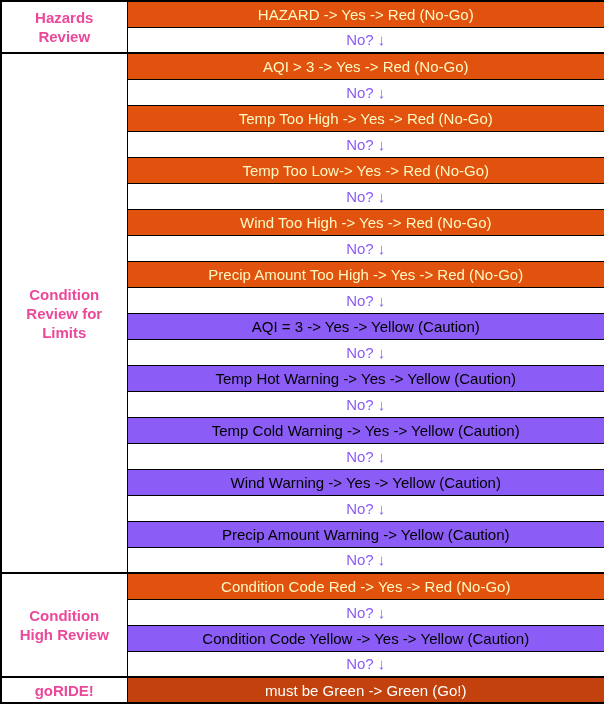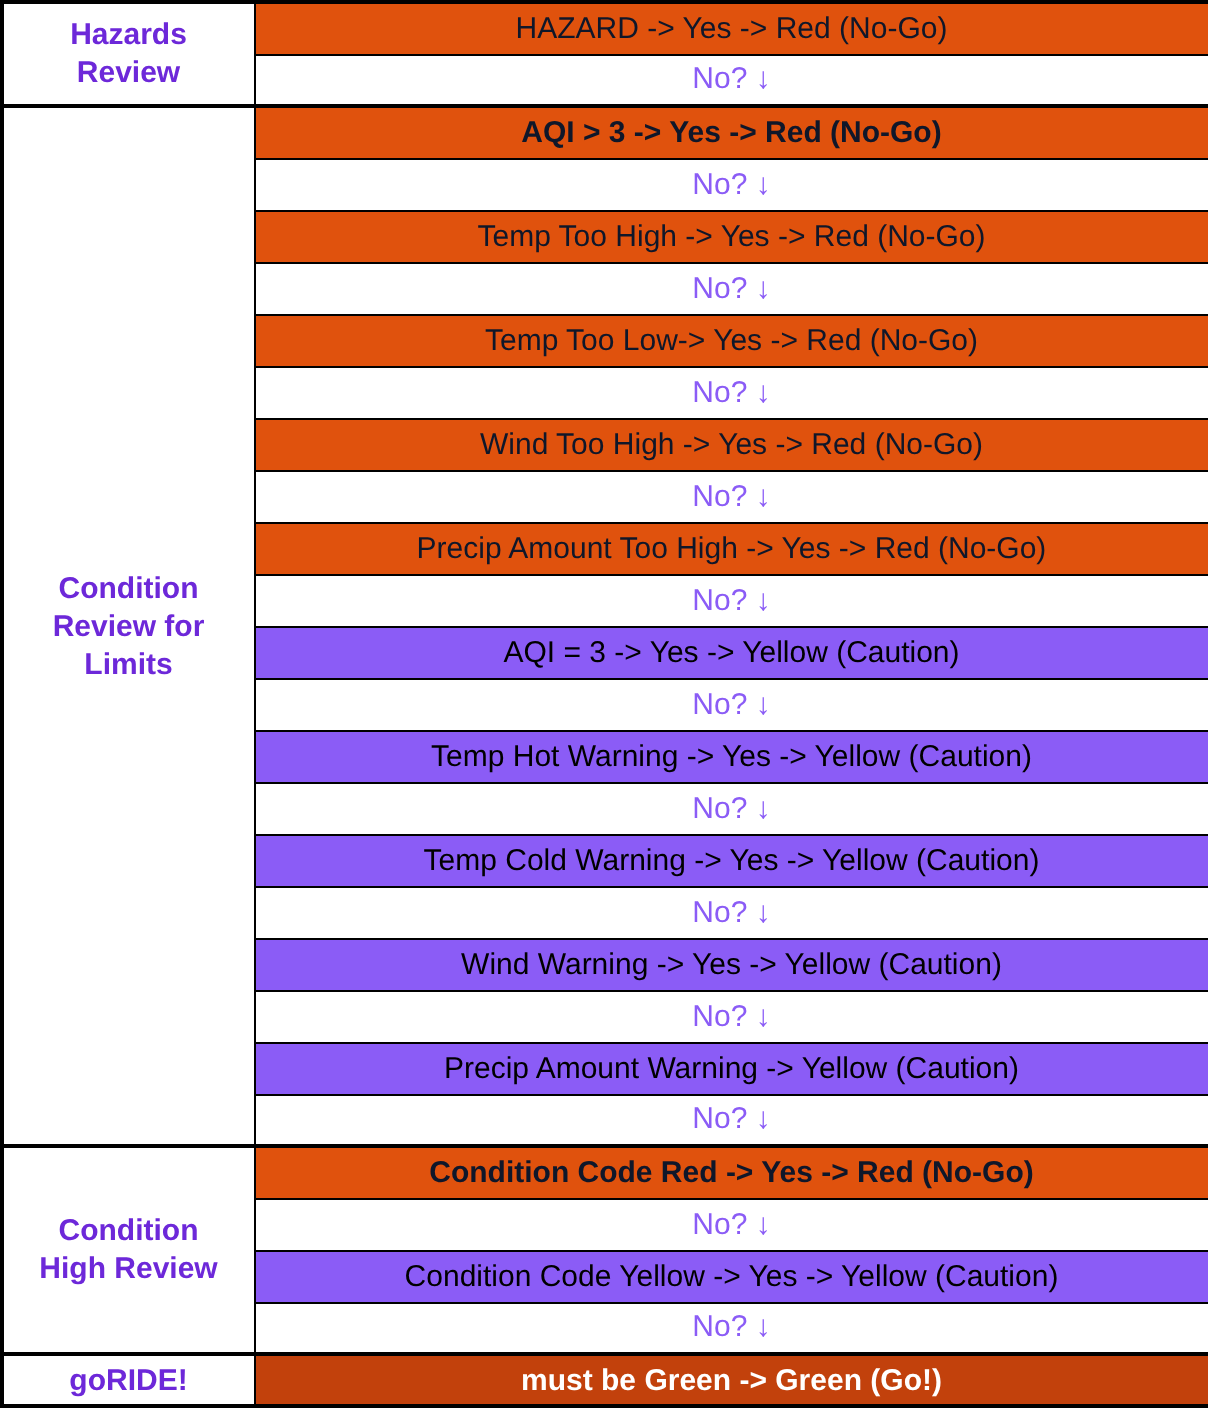--- a/index.html
+++ b/index.html
@@ -29,27 +29,27 @@
     font-size: 15px;
     padding: 0 4px;
     height: 24px;
     overflow: hidden;
     white-space: nowrap;
   }
   tr { height: 26px; }
   td.hdr {
     font-weight: bold;
     background: #ffffff;
-    color: #6d28d9;
+    color: #ec4899;
     padding: 0 10px;
     white-space: normal;
     line-height: 19px;
   }
-  tr.section-start > td { border-top: 2px solid #000000; font-weight: bold; }
-  .type-red    { background: #E0520D; color: #0f172a; }
+  tr.section-start > td { border-top: 2px solid #000000; }
+  .type-red    { background: #E0520D; color: #fef9c3; }
   .type-yellow { background: #8b5cf6; color: #000000; }
   .type-no     { background: #ffffff; color: #8b5cf6; }
   .type-green  { background: #c2410c; color: #ffffff; }
 </style>
 </head>
 <body>
 
 <div class="sheet">
   <table class="decision">
     <colgroup>

